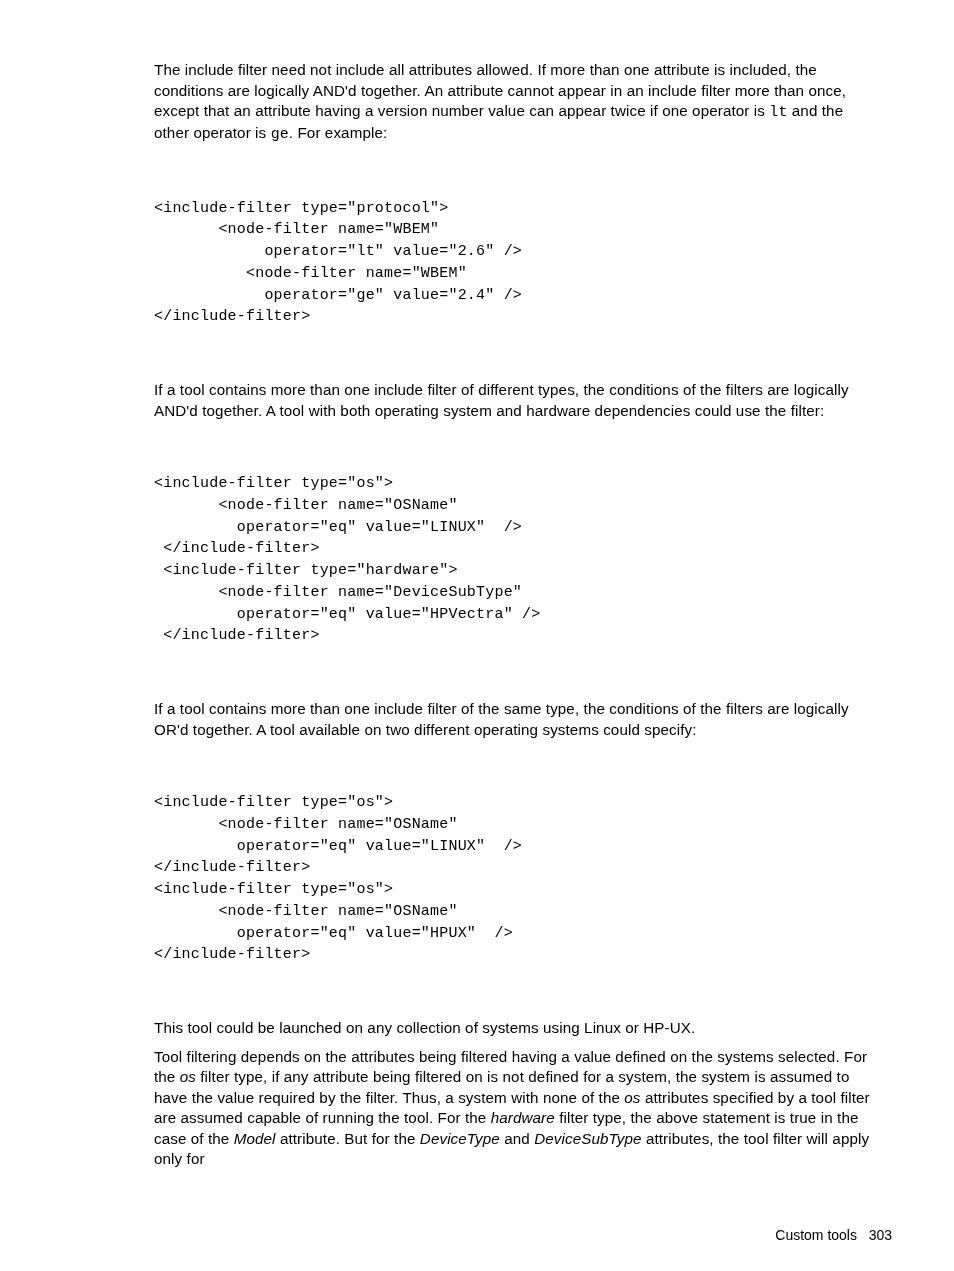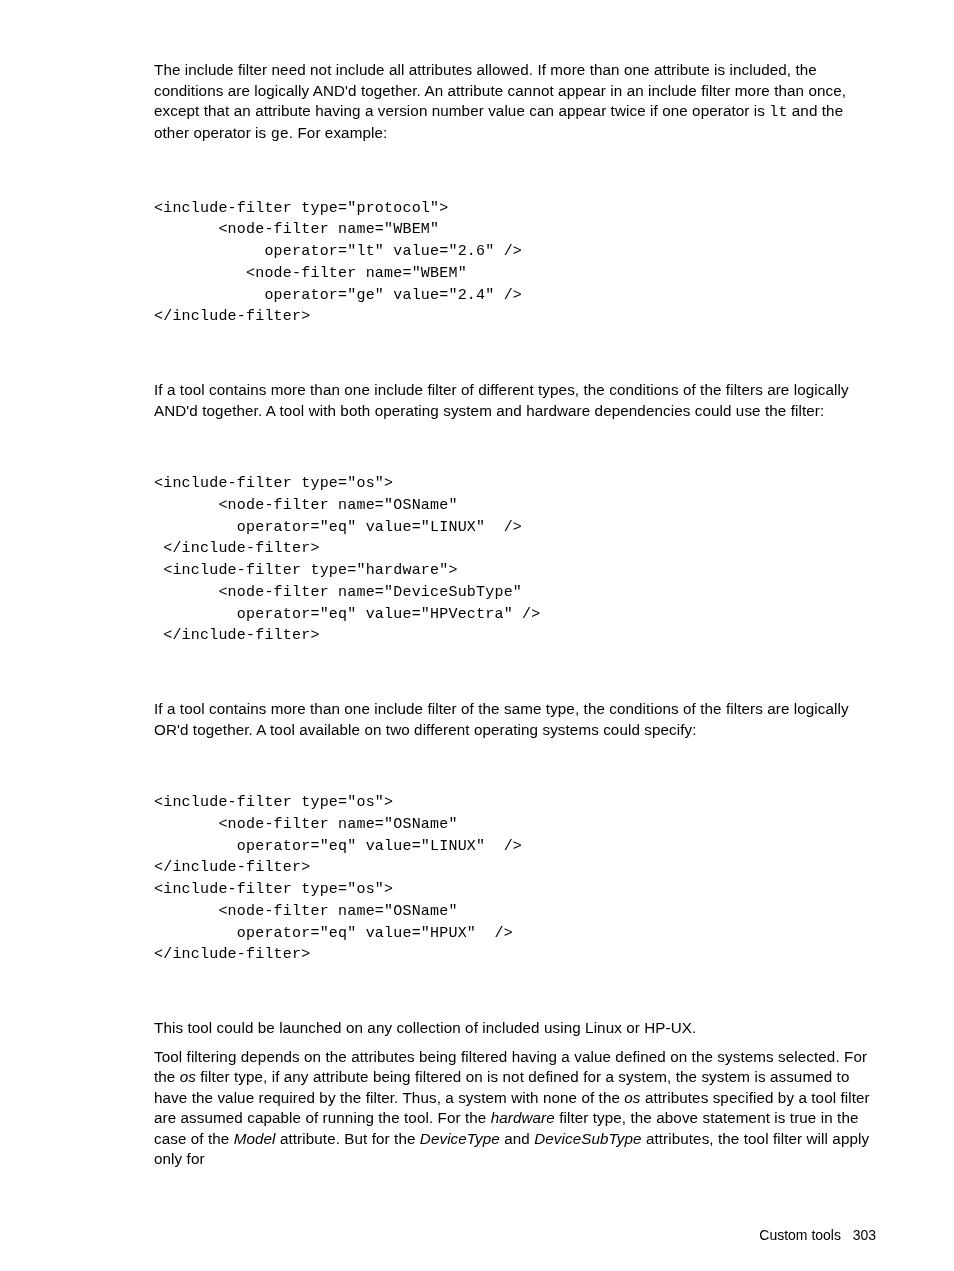--- a/index.html
+++ b/index.html
@@ -37,21 +37,21 @@
   .mono {
     font-family: "Courier New", Courier, monospace;
     font-size: 15px;
   }
   .italic {
     font-style: italic;
   }
   .footer {
     position: absolute;
     bottom: 28px;
-    right: 78px;
+    right: 62px;
     font-size: 14px;
     font-family: "Futura", "Century Gothic", "Trebuchet MS", Arial, sans-serif;
   }
 </style>
 </head>
 <body>
 
 <div class="page">
 
   <p class="para">
@@ -81,21 +81,21 @@
 
   <div class="codeblock">&lt;include-filter type="os"&gt;
        &lt;node-filter name="OSName"
          operator="eq" value="LINUX"  /&gt;
 &lt;/include-filter&gt;
 &lt;include-filter type="os"&gt;
        &lt;node-filter name="OSName"
          operator="eq" value="HPUX"  /&gt;
 &lt;/include-filter&gt;</div>
 
-  <p class="para">This tool could be launched on any collection of included using Linux or HP-UX.</p>
+  <p class="para">This tool could be launched on any collection of systems using Linux or HP-UX.</p>
 
   <p class="para">
     <span>Tool filtering depends on the attributes being filtered having a value defined on the systems selected. For the </span><span class="italic">os</span><span> filter type, if any attribute being filtered on is not defined for a system, the system is assumed to have the value required by the filter. Thus, a system with none of the </span><span class="italic">os</span><span> attributes specified by a tool filter are assumed capable of running the tool. For the </span><span class="italic">hardware</span><span> filter type, the above statement is true in the case of the </span><span class="italic">Model</span><span> attribute. But for the </span><span class="italic">DeviceType</span><span> and </span><span class="italic">DeviceSubType</span><span> attributes, the tool filter will apply only for</span>
   </p>
 
   <div class="footer">
     <span>Custom tools</span>&nbsp;&nbsp;&nbsp;<span>303</span>
   </div>
 
 </div>

